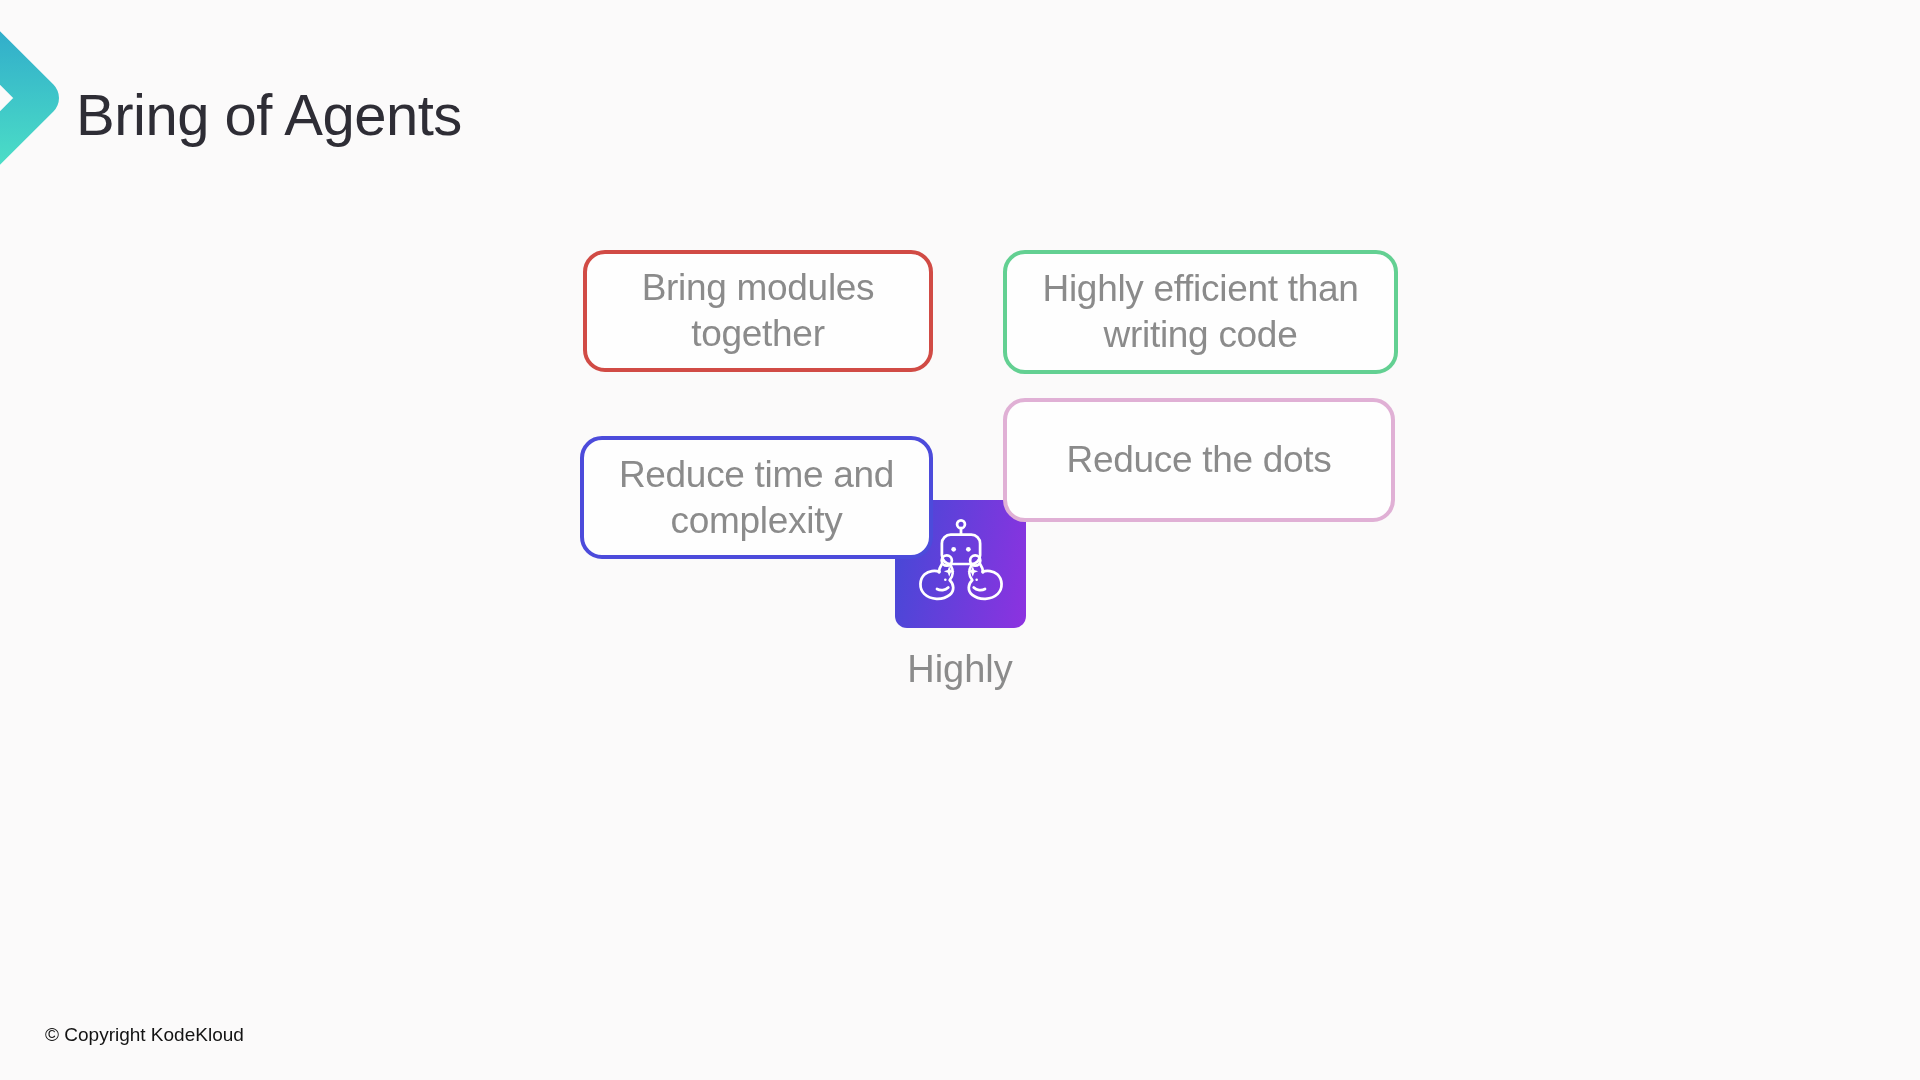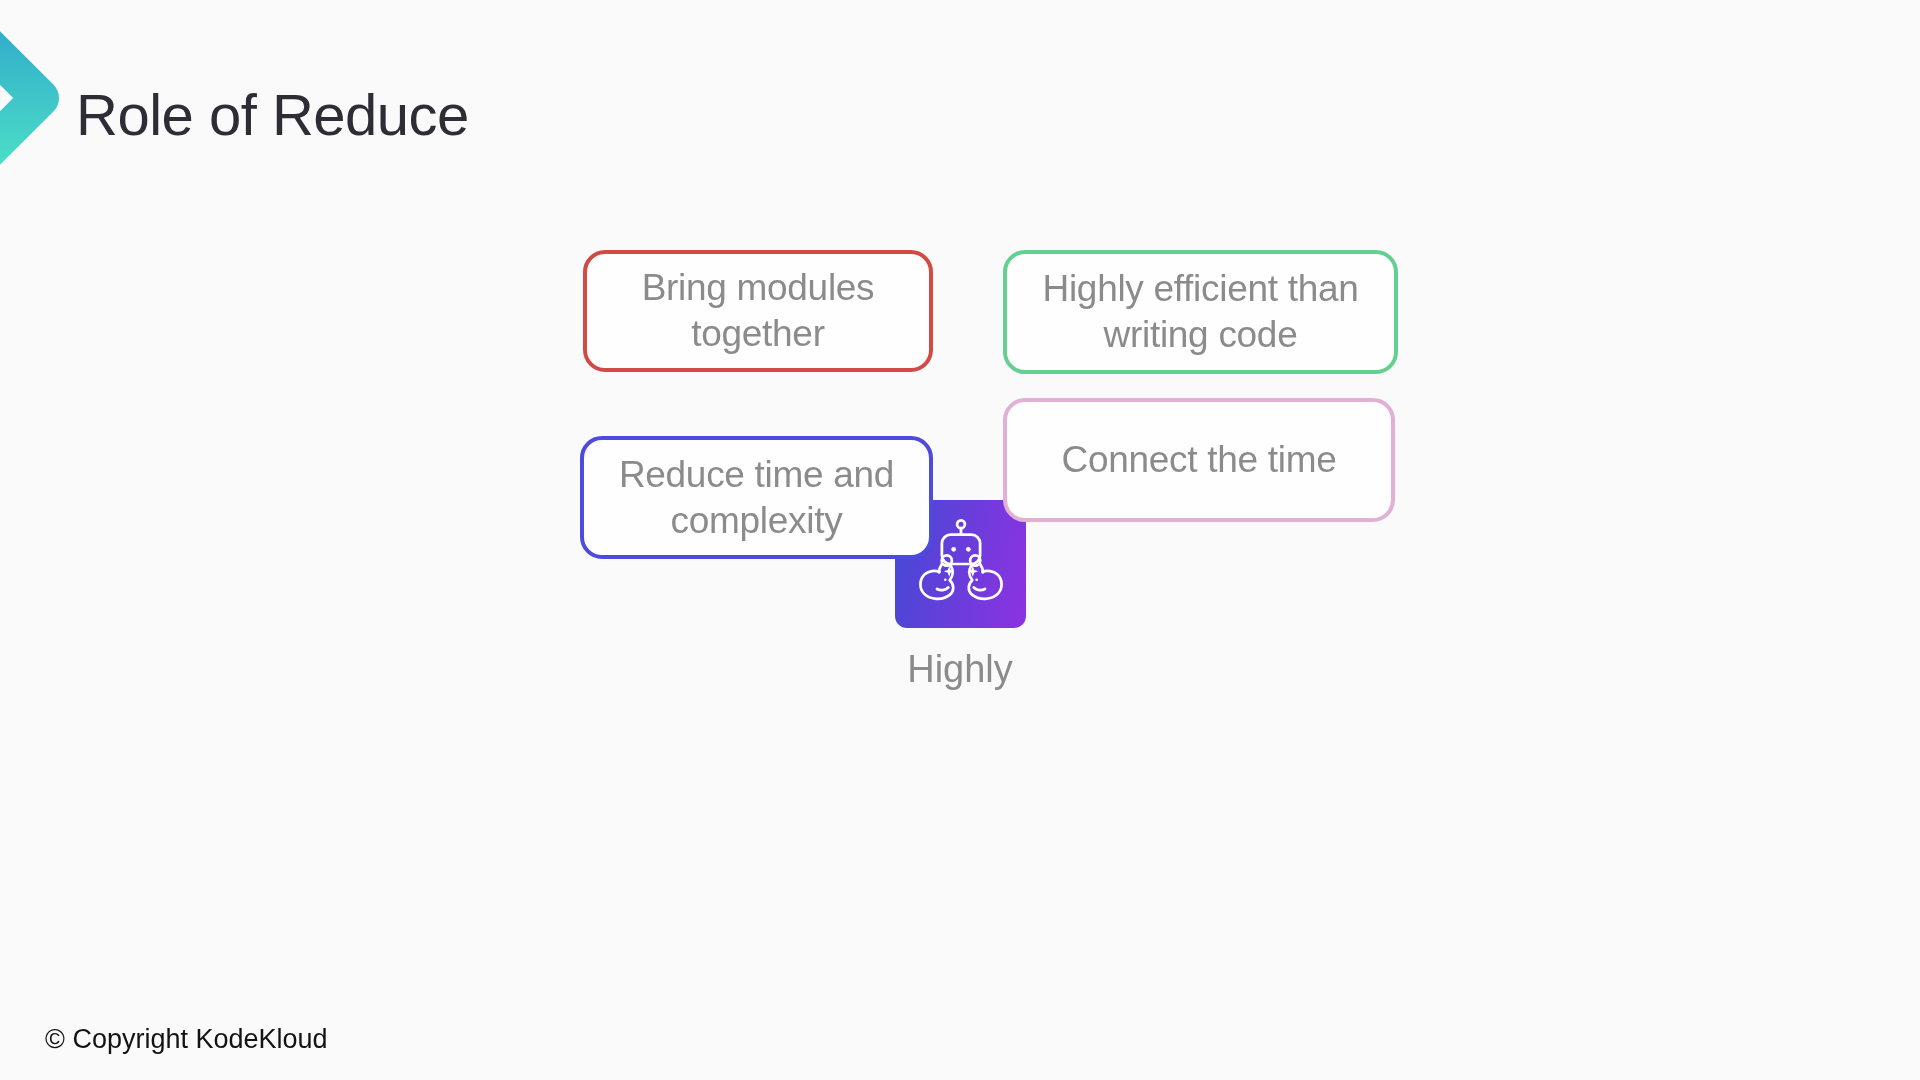--- a/index.html
+++ b/index.html
@@ -20,46 +20,46 @@
   .box-1{left:1003px;top:250px;width:387px;height:116px;}
   .box-2{left:580px;top:400px;width:345px;height:115px;margin-top:36px;}
   .box-3{left:1003px;top:398px;width:384px;height:116px;}
 
   .agent-tile{position:absolute;left:895px;top:500px;width:131px;height:128px;
               border-radius:12px;z-index:1;display:flex;align-items:center;
               justify-content:center;}
   .agent-label{position:absolute;left:835px;top:648px;width:250px;text-align:center;
                color:#8b8b8b;font-size:38px;z-index:2;}
 
-  .copyright{position:absolute;left:45px;top:1024px;font-size:27px;color:#131313;}
+  .copyright{position:absolute;left:45px;top:1024px;font-size:19px;color:#131313;}
 </style>
 </head>
 <body style="background: rgb(251, 250, 250);">
 
 <div class="slide" style="background: rgb(251, 250, 250);">
 
   <svg class="logo" width="70" height="180" viewBox="0 0 70 180" aria-hidden="true">
     <defs>
       <linearGradient id="logoGrad" x1="0" y1="0" x2="0" y2="1">
         <stop id="logoStopTop" offset="0" stop-color="#2ea7cb"></stop>
         <stop id="logoStopBottom" offset="1" stop-color="#4fe4c6"></stop>
       </linearGradient>
     </defs>
     <path d="M -45 5 L 40 90 L -45 175" fill="none" stroke="url(#logoGrad)" stroke-width="38" stroke-linecap="round" stroke-linejoin="round"></path>
   </svg>
 
-  <div class="title" style="color: rgb(46, 45, 53);">Role of Reduce</div>
+  <div class="title" style="color: rgb(46, 45, 53);">Bring of Agents</div>
 
   <div class="note-box box-0" style="border-color: rgb(209, 75, 69);">Bring modules
 together</div>
   <div class="note-box box-1" style="border-color: rgb(99, 208, 146);">Highly efficient than
 writing code</div>
   <div class="note-box box-2" style="border-color: rgb(76, 75, 219);">Reduce time and
 complexity</div>
-  <div class="note-box box-3" style="border-color: rgb(224, 176, 213);">Connect the time</div>
+  <div class="note-box box-3" style="border-color: rgb(224, 176, 213);">Reduce the dots</div>
 
   <div class="agent-tile" id="agentTile" style="background: linear-gradient(100deg, rgb(68, 73, 214), rgb(141, 50, 224));">
     <svg width="98" height="98" viewBox="0 0 100 100" aria-hidden="true">
       <g stroke="#ffffff" stroke-width="2.8" fill="none" stroke-linecap="round" stroke-linejoin="round">
         <circle cx="50" cy="9.5" r="4"></circle>
         <line x1="50" y1="13.5" x2="50" y2="20"></line>
         <rect x="30.5" y="20" width="39" height="30" rx="9"></rect>
         <circle cx="42.5" cy="35" r="2.4" fill="#ffffff" stroke="none"></circle>
         <circle cx="57.5" cy="35" r="2.4" fill="#ffffff" stroke="none"></circle>
         <g id="armR">

